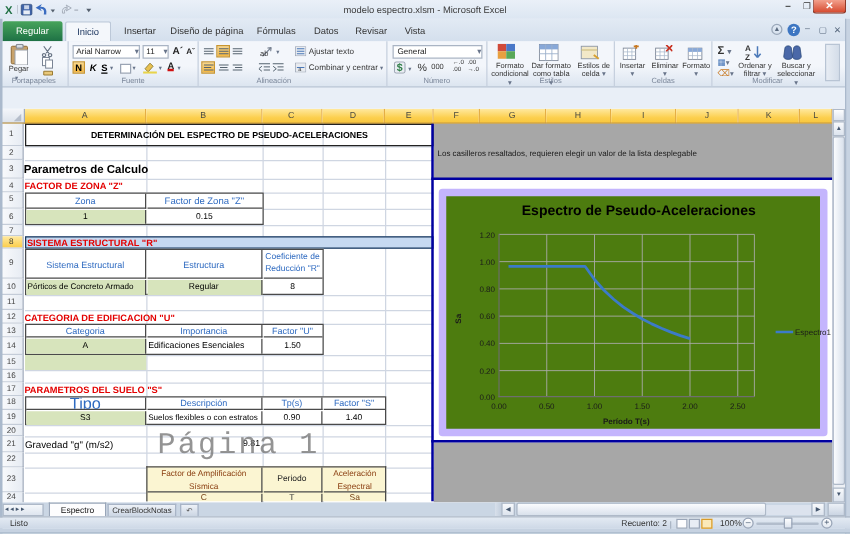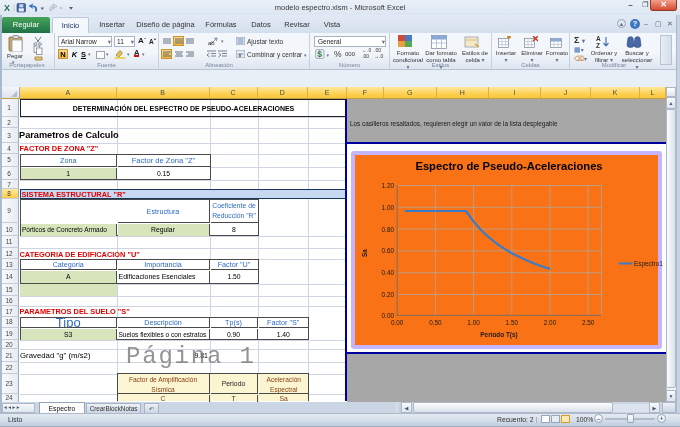--- a/index.html
+++ b/index.html
@@ -332,20 +332,21 @@
       <div class="ct cc blue" style="left:96.5px;top:0;width:92px;height:12.5px;line-height:12.5px;border-bottom:1px solid #4A4A4A;font-size:7.6px">Factor de Zona "Z"</div>
       <div class="ct cc grn" style="left:0;top:13.5px;width:95.5px;height:11px;line-height:11px;border-right:1px solid #4A4A4A;font-size:6.8px">1</div>
       <div class="ct cc" style="left:96.5px;top:13.5px;width:92px;height:11px;line-height:11px;font-size:6.8px">0.15</div>
     </div>
 
     <div class="abs" style="left:20px;top:101.5px;width:327px;height:10.5px;background:#C6D9F1;border:1.5px solid #16365C">
       <div class="ct red" style="left:0.5px;top:0.5px;font-size:7.4px">SISTEMA ESTRUCTURAL "R"</div>
     </div>
 
     <div class="abs" style="left:20px;top:112px;width:238.5px;height:37px;border:1px solid #4A4A4A;background:#fff">
+      <div class="ct cc blue" style="left:0;top:0;width:95.5px;height:23px;line-height:23px;border-right:1px solid #4A4A4A;border-bottom:1px solid #4A4A4A;font-size:7.2px">Sistema Estructural</div>
       <div class="ct cc blue" style="left:96.5px;top:0;width:92px;height:23px;line-height:23px;border-right:1px solid #4A4A4A;border-bottom:1px solid #4A4A4A;font-size:7.2px">Estructura</div>
       <div class="ct cc blue" style="left:189.5px;top:0;width:47px;height:23px;border-bottom:1px solid #4A4A4A;font-size:6.8px;line-height:1.5;white-space:normal;padding-top:1px">Coeficiente de Reducción "R"</div>
       <div class="ct grn" style="left:0;top:24px;width:95.5px;height:12px;line-height:12px;border-right:1px solid #4A4A4A;font-size:6.5px;padding-left:1px">Pórticos de Concreto Armado</div>
       <div class="ct cc grn" style="left:96.5px;top:24px;width:92px;height:12px;line-height:12px;border-right:1px solid #4A4A4A;font-size:6.8px">Regular</div>
       <div class="ct cc" style="left:189.5px;top:24px;width:47px;height:12px;line-height:12px;font-size:6.8px">8</div>
     </div>
 
     <div class="ct red" style="left:19.5px;top:162.5px;font-size:7.4px">CATEGORIA DE EDIFICACION "U"</div>
 
     <div class="abs" style="left:20px;top:171.5px;width:238.5px;height:25px;border:1px solid #4A4A4A;background:#fff">
@@ -384,21 +385,21 @@
       <div class="ct cc" style="left:141px;top:21px;width:50.5px;height:7px;font-size:6.8px;color:#7A4518">Sa</div>
     </div>
 
     <div class="abs" style="left:126px;top:255.5px;font-size:24px;letter-spacing:1.8px;color:rgba(118,118,118,0.78);font-family:Liberation Mono, monospace">Página 1</div>
 
     <div class="abs" style="left:347px;top:11.5px;width:319px;height:44px;background:#A7A7A7"></div>
     <div class="abs" style="left:350px;top:33px;font-size:6.4px;color:#1A1A1A;white-space:nowrap">Los casilleros resaltados, requieren elegir un valor de la lista desplegable</div>
     <div class="abs" style="left:347px;top:57px;width:319px;height:208.5px;background:#fff"></div>
     <div class="abs" style="left:347px;top:267px;width:319px;height:48px;background:#A7A7A7"></div>
 
-    <div class="abs" style="left:350.5px;top:63.5px;width:311px;height:198px;background:#f97316;border:4px solid #c4b5fd;border-radius:3px">
+    <div class="abs" style="left:350.5px;top:63.5px;width:311px;height:198px;background:#4d7c0f;border:6px solid #c4b5fd;border-radius:3px">
       <svg width="309" height="196" viewBox="0 0 309 196">
         <text x="154" y="15" font-size="11.2" font-weight="bold" fill="#000" text-anchor="middle" font-family="Liberation Sans">Espectro de Pseudo-Aceleraciones</text>
 
         <g stroke="#ABABAB" stroke-width="0.7">
           <line x1="42.2" y1="30.5" x2="246.5" y2="30.5"></line>
           <line x1="42.2" y1="52.3" x2="246.5" y2="52.3"></line>
           <line x1="42.2" y1="74.1" x2="246.5" y2="74.1"></line>
           <line x1="42.2" y1="95.9" x2="246.5" y2="95.9"></line>
           <line x1="42.2" y1="117.7" x2="246.5" y2="117.7"></line>
           <line x1="42.2" y1="139.5" x2="246.5" y2="139.5"></line>

